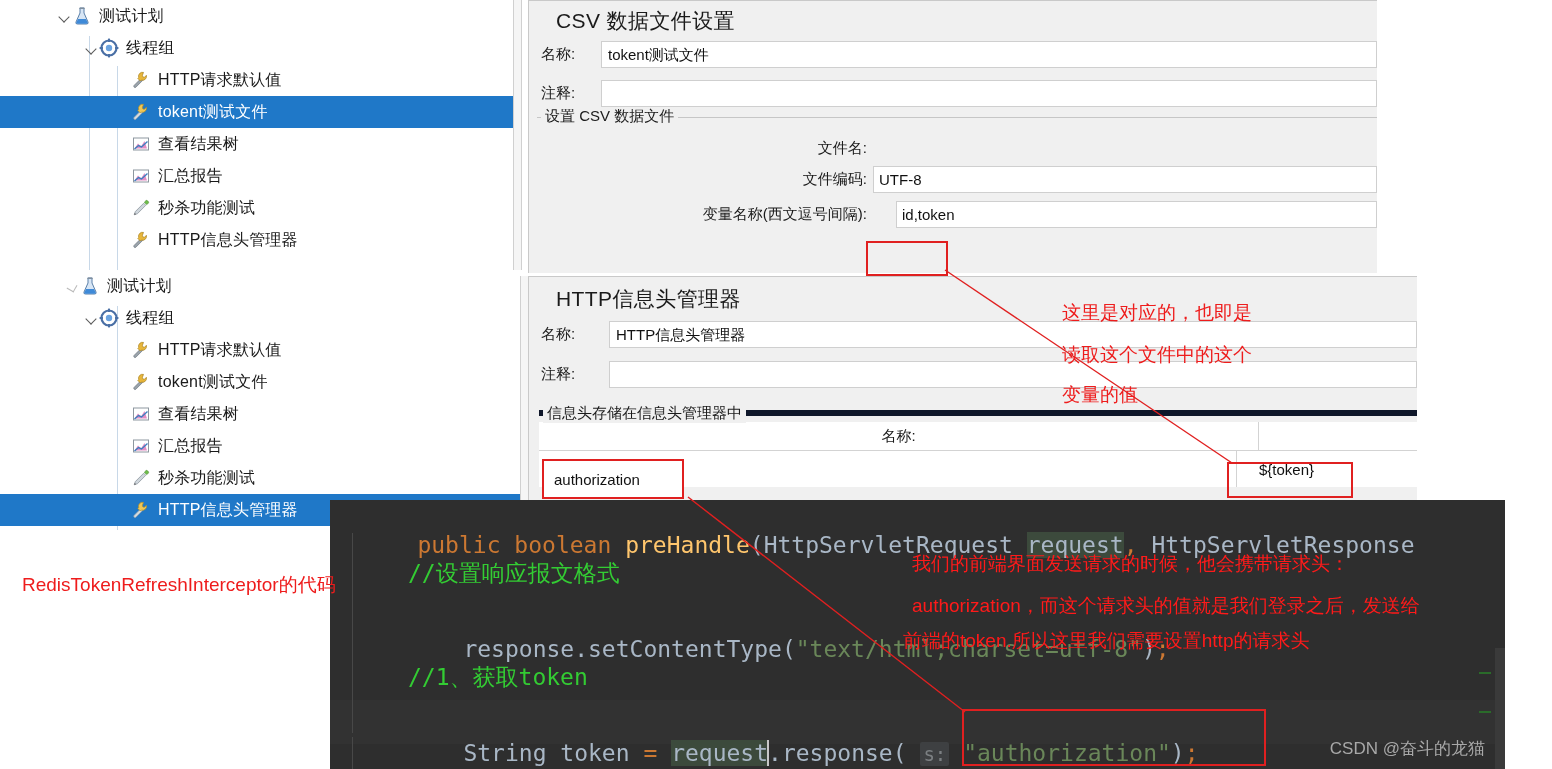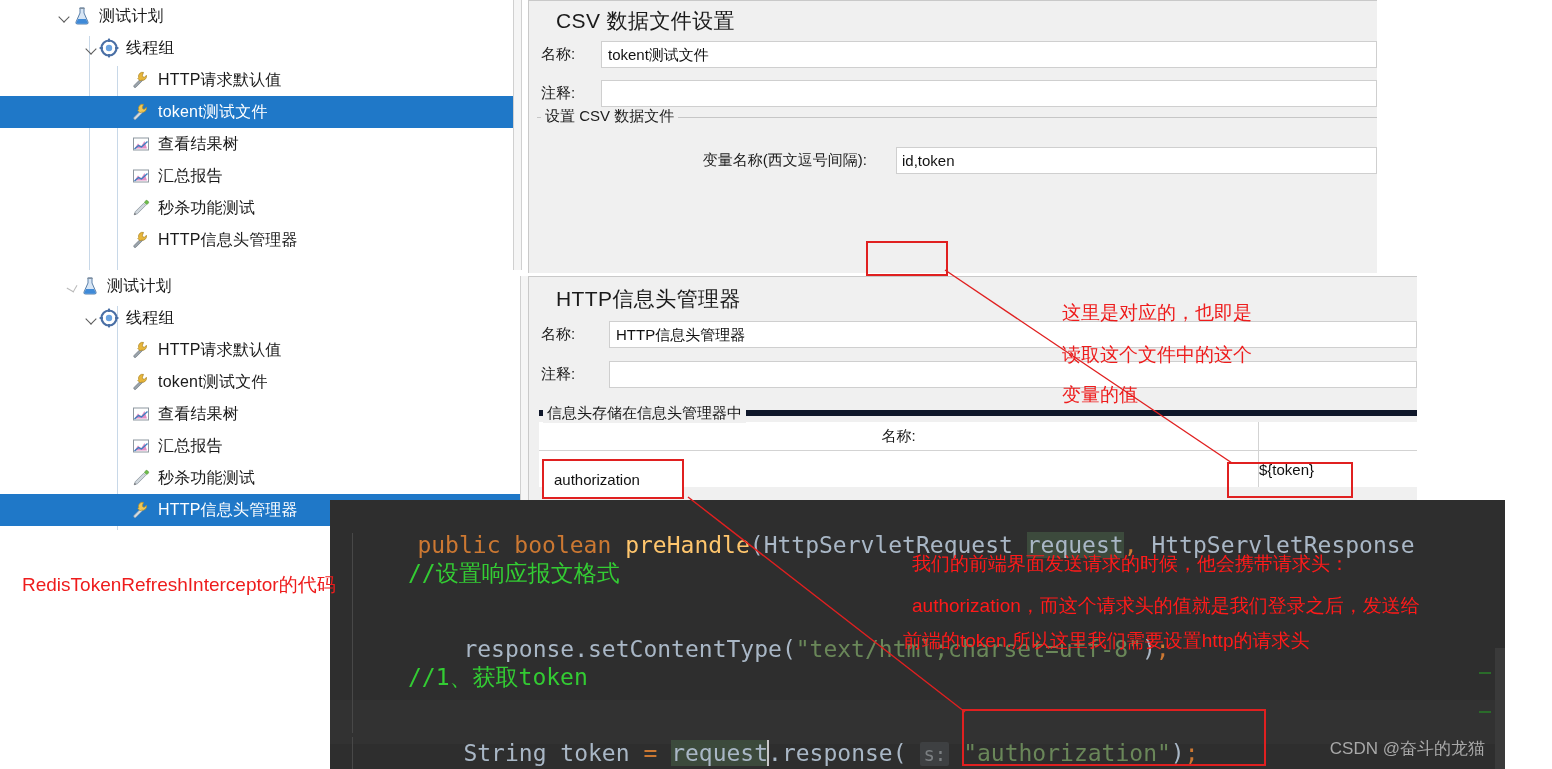--- a/index.html
+++ b/index.html
@@ -143,20 +143,21 @@
     align-items: center;
   }
   .hm-head .c1 { flex: 1; text-align: center; font-size: 15px; color: #1a1a1a; }
   .hm-head .c2 { width: 158px; flex: 0 0 158px; border-left: 1px solid #d3d3d3; height: 28px; }
   .hm-body { display: flex; background: #ffffff; height: 36px; align-items: stretch; }
   .hm-body .c1 { flex: 1; display: flex; align-items: center; }
   .hm-body .c2 {
     width: 158px; flex: 0 0 158px;
     border-left: 1px solid #d3d3d3;
     display: flex; align-items: center;
+    padding-left: 22px;
     font-size: 15px; color: #111;
   }
   .cell-boxed {
     border: 2px solid #e02020;
     background: #ffffff;
     height: 40px;
     box-sizing: border-box;
     display: flex; align-items: center;
     padding-left: 10px;
     font-size: 15px; color: #111;
@@ -460,22 +461,27 @@
 
   <div class="field-row" style="margin-top:12px;">
     <span class="field-label">注释:</span>
     <span class="field-input"></span>
   </div>
 
   <div class="group">
     <span class="group-title">设置 CSV 数据文件</span>
 
     <div class="lrow" style="margin-top:17px;">
+      <span class="lbl">文件名:</span>
     </div>
 
+    <div class="lrow">
+      <span class="lbl">文件编码:</span>
+      <span class="val">UTF-8</span>
+    </div>
 
     <div class="lrow">
       <span class="lbl">变量名称(西文逗号间隔):</span>
       <span class="val" style="border-color:#cfcfcf;margin-left:23px;">id,token</span>
     </div>
   </div>
 </div>
 
 <div class="boxed-red-outline" style="left:866px; top:241px; width:78px; height:31px;"></div>
 

